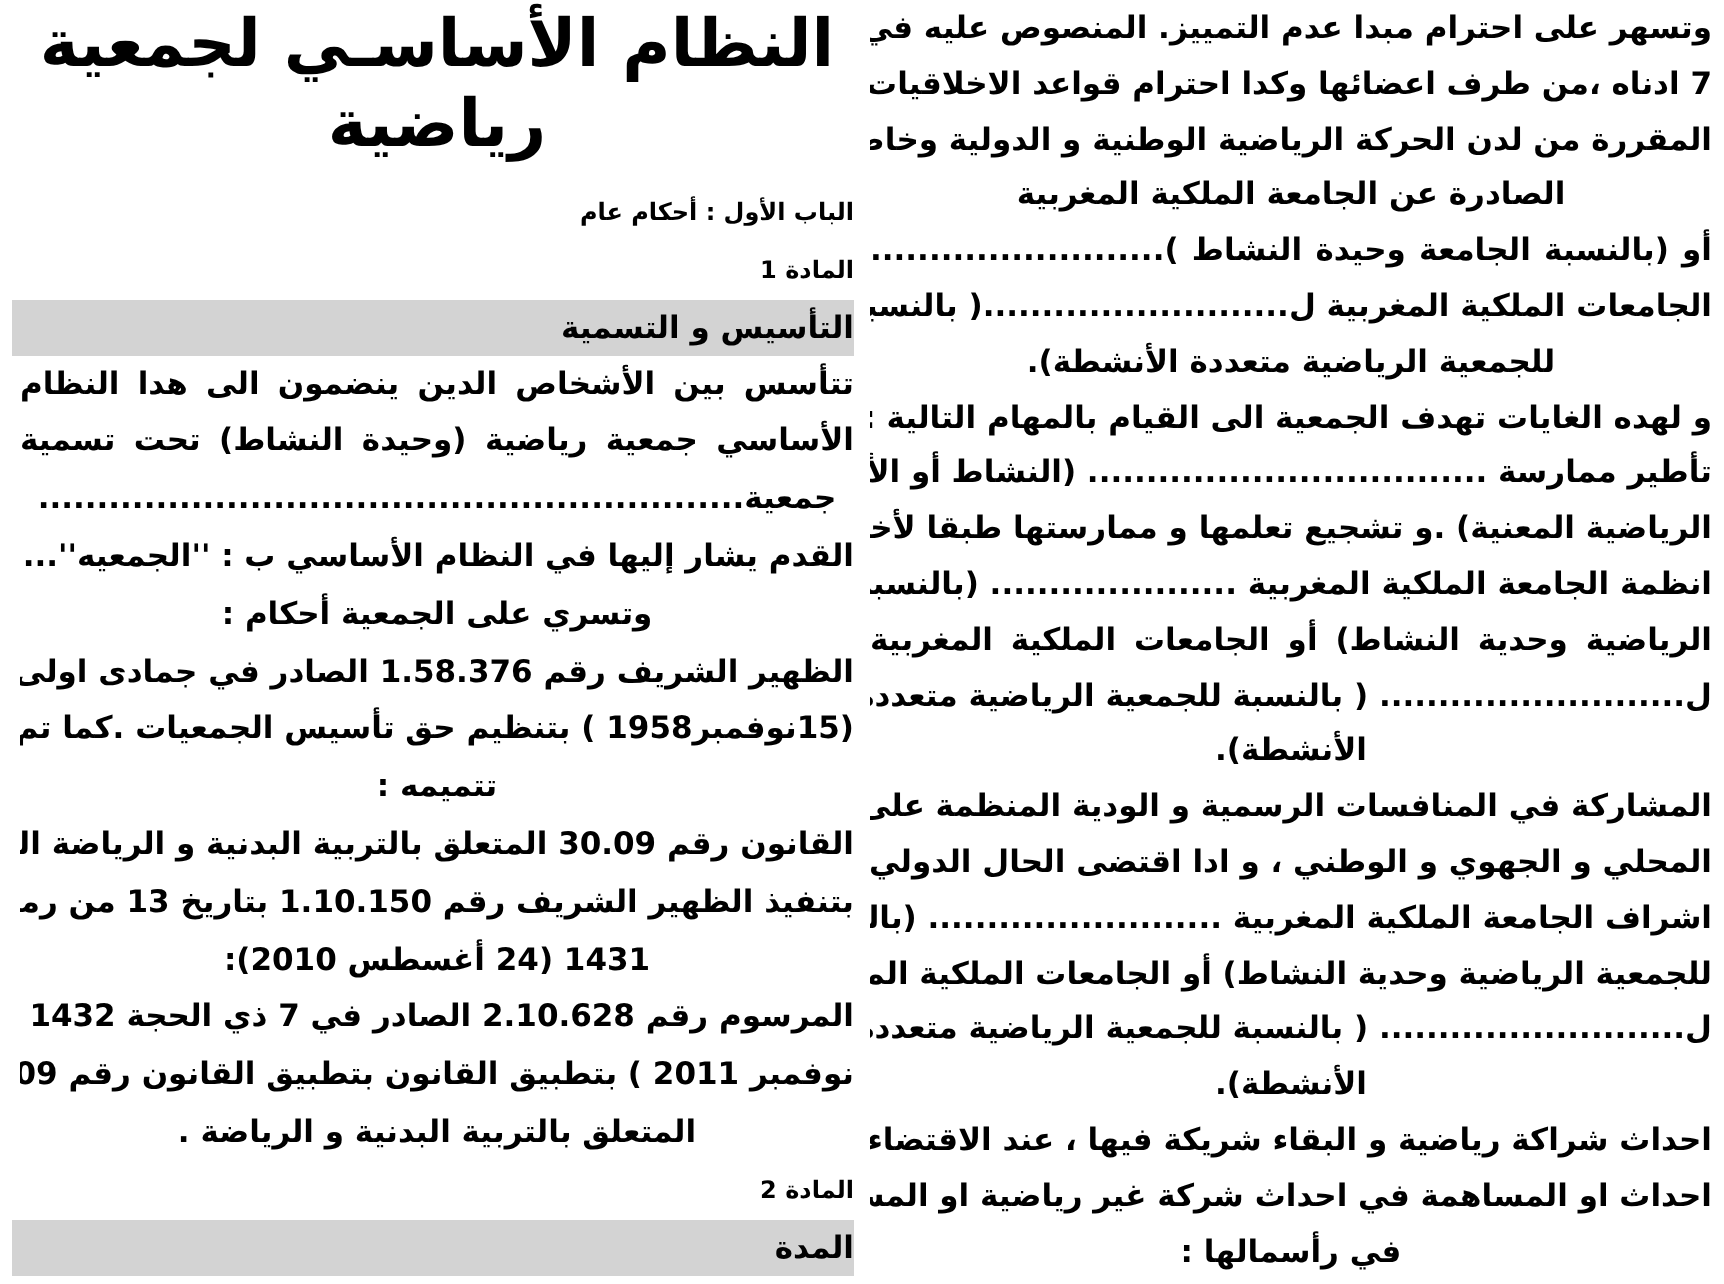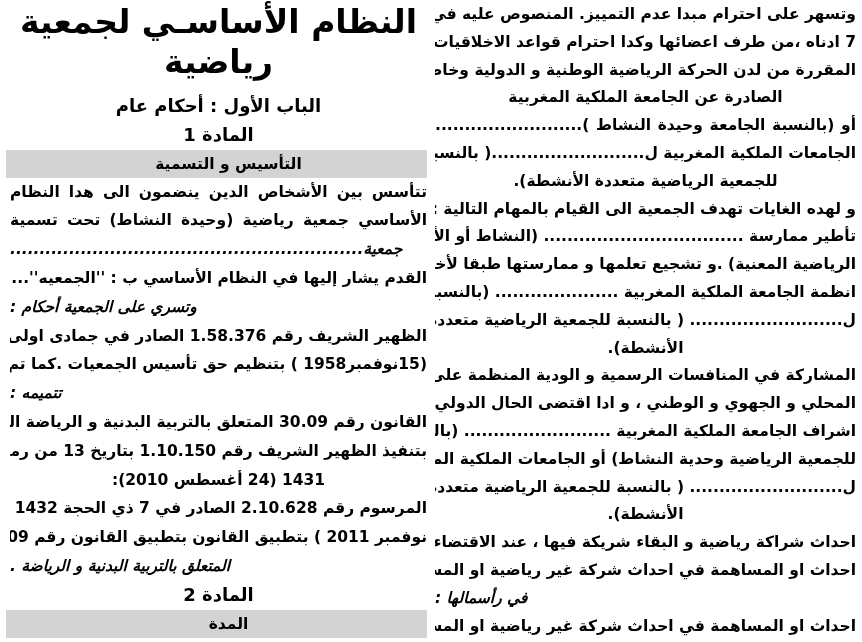--- a/index.html
+++ b/index.html
@@ -17,35 +17,35 @@
   .line{
     direction:rtl;
     font-weight:bold;
     font-size:15.5px;
     line-height:27.8px;
     white-space:nowrap;
     overflow:hidden;
   }
   .col-right .line{line-height:28.8px;}
   .a-justify{text-align:justify;text-align-last:justify;}
-  .a-right{text-align:left;font-style:italic;}
+  .a-right{text-align:center;}
   .a-center{text-align:center;}
 
   .doc-title{
     direction:rtl;text-align:center;font-weight:bold;
     font-size:33px;line-height:40px;margin-top:2px;
     letter-spacing:0px;
   }
   .heading{
-    direction:rtl;text-align:center;font-weight:bold;
-    font-size:18px;line-height:28.8px;white-space:nowrap;
+    direction:rtl;text-align:right;font-weight:bold;
+    font-size:12px;line-height:28.8px;white-space:nowrap;
   }
   .chapter{margin-top:10px;}
   .banner{
-    direction:rtl;text-align:center;font-weight:bold;
+    direction:rtl;text-align:right;font-weight:bold;
     font-size:15.5px;line-height:28px;height:28px;
     background:#d3d3d3;
     margin-left:-4px; 
     overflow:hidden;
     padding-left:24px;
   }
 </style>
 </head>
 <body>
 
@@ -57,20 +57,21 @@
         <div class="line a-justify" dir="rtl">7 ادناه ،من طرف اعضائها وكدا احترام قواعد الاخلاقيات</div>
         <div class="line a-justify" dir="rtl">المقررة من لدن الحركة الرياضية الوطنية و الدولية وخاصة تلك</div>
         <div class="line a-center" dir="rtl">الصادرة عن الجامعة الملكية المغربية</div>
         <div class="line a-justify" dir="rtl">أو  (بالنسبة الجامعة وحيدة النشاط ).........................</div>
         <div class="line a-justify" dir="rtl">الجامعات الملكية المغربية ل..........................( بالنسبة</div>
         <div class="line a-center" dir="rtl">للجمعية الرياضية متعددة الأنشطة).</div>
         <div class="line a-justify" dir="rtl">و لهده الغايات تهدف الجمعية الى القيام بالمهام التالية :</div>
         <div class="line a-justify" dir="rtl">تأطير ممارسة .................................. (النشاط أو الأنشطة</div>
         <div class="line a-justify" dir="rtl">الرياضية المعنية) .و تشجيع تعلمها و ممارستها طبقا لأخلاقيات و</div>
         <div class="line a-justify" dir="rtl">انظمة الجامعة الملكية المغربية ..................... (بالنسبة للجمعية</div>
+        <div class="line a-justify" dir="rtl">الرياضية وحدية النشاط) أو الجامعات الملكية المغربية</div>
         <div class="line a-justify" dir="rtl">ل.......................... ( بالنسبة للجمعية الرياضية متعددة</div>
         <div class="line a-center" dir="rtl">الأنشطة).</div>
         <div class="line a-justify" dir="rtl">المشاركة في المنافسات الرسمية و الودية المنظمة على الصعيد</div>
         <div class="line a-justify" dir="rtl">المحلي و الجهوي و الوطني ، و ادا اقتضى الحال الدولي تحت</div>
         <div class="line a-justify" dir="rtl">اشراف الجامعة الملكية المغربية ......................... (بالنسبة</div>
         <div class="line a-justify" dir="rtl">للجمعية الرياضية وحدية النشاط) أو الجامعات الملكية المغربية</div>
         <div class="line a-justify" dir="rtl">ل.......................... ( بالنسبة للجمعية الرياضية متعددة</div>
         <div class="line a-center" dir="rtl">الأنشطة).</div>
         <div class="line a-justify" dir="rtl">احداث شراكة رياضية  و البقاء شريكة فيها ، عند الاقتضاء</div>
         <div class="line a-justify" dir="rtl">احداث او المساهمة في احداث شركة غير رياضية او المساهمة</div>

